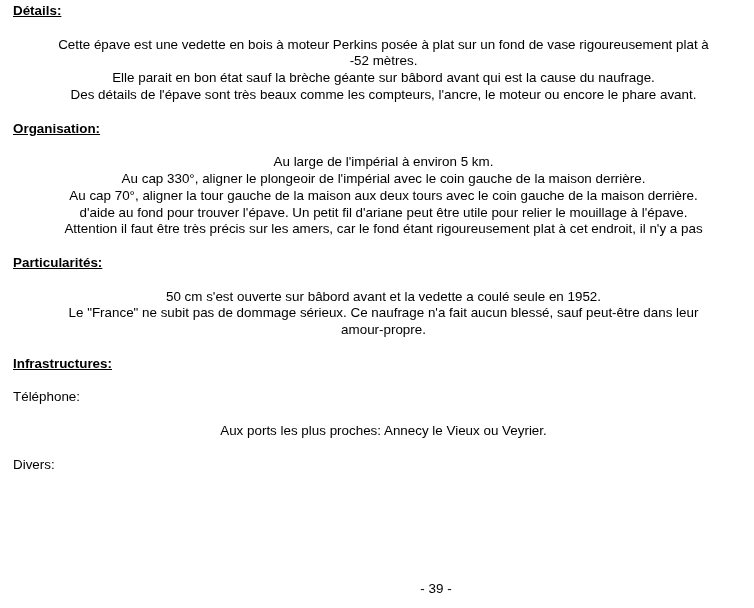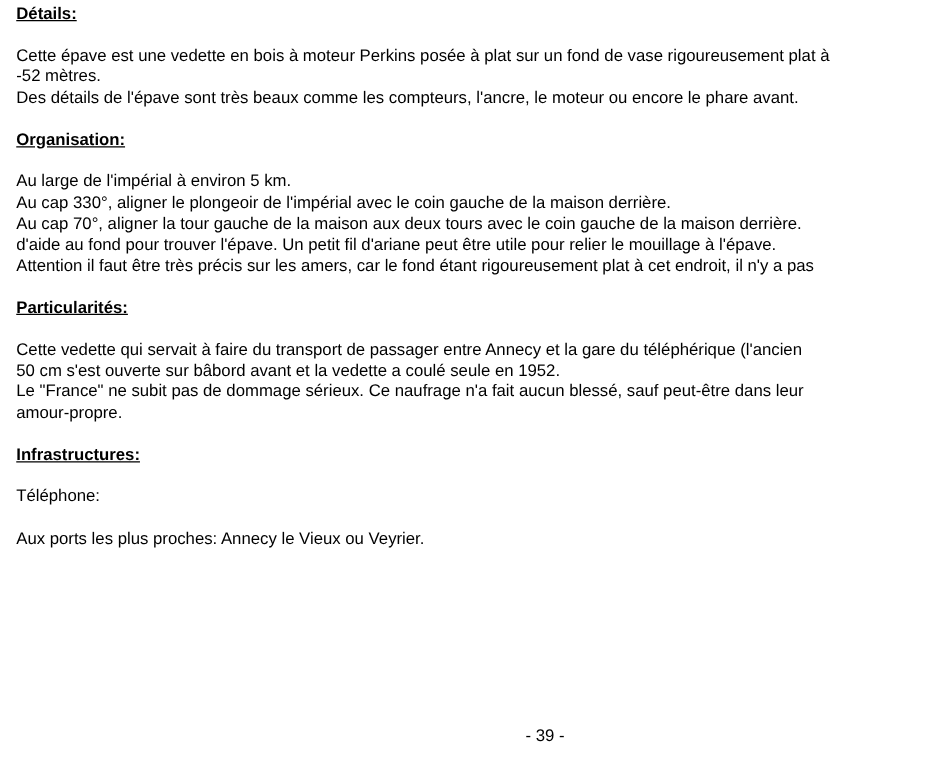--- a/index.html
+++ b/index.html
@@ -36,20 +36,21 @@
     font-size: 13.4px;
     font-weight: normal;
     white-space: pre;
   }
   .para {
     margin: 0 0 16.8px 0;
   }
   .line {
     white-space: pre;
     height: 16.8px;
+    text-align: center;
   }
   .footer {
     position: absolute;
     top: 581px;
     left: 0;
     width: 872px;       
     text-align: center;
     font-size: 13.4px;
     line-height: 16.8px;
   }
@@ -57,50 +58,51 @@
 </head>
 <body>
 
 <div class="page">
 
   <section>
     <h2 class="heading">Détails:</h2>
     <div class="para">
       <div class="line">Cette épave est une vedette en bois à moteur Perkins posée à plat sur un fond de vase rigoureusement plat à</div>
       <div class="line">-52 mètres.</div>
+      <div class="line">Elle parait en bon état sauf la brèche géante sur bâbord avant qui est la cause du naufrage.</div>
       <div class="line">Des détails de l'épave sont très beaux comme les compteurs, l'ancre, le moteur ou encore le phare avant.</div>
     </div>
   </section>
 
   <section>
     <h2 class="heading">Organisation:</h2>
     <div class="para">
       <div class="line">Au large de l'impérial à environ 5 km.</div>
       <div class="line">Au cap 330°, aligner le plongeoir de l'impérial avec le coin gauche de la maison derrière.</div>
       <div class="line">Au cap 70°, aligner la tour gauche de la maison aux deux tours avec le coin gauche de la maison derrière.</div>
       <div class="line">d'aide au fond pour trouver l'épave. Un petit fil d'ariane peut être utile pour relier le mouillage à l'épave.</div>
       <div class="line">Attention il faut être très précis sur les amers, car le fond étant rigoureusement plat à cet endroit, il n'y a pas</div>
     </div>
   </section>
 
   <section>
     <h2 class="heading">Particularités:</h2>
     <div class="para">
-      <div class="line">Cette vedette qui servait à faire du transport de passager entre Annecy et la gare du téléphérique (l'ancien</div>
       <div class="line">50 cm s'est ouverte sur bâbord avant et la vedette a coulé seule en 1952.</div>
       <div class="line">Le "France" ne subit pas de dommage sérieux. Ce naufrage n'a fait aucun blessé, sauf peut-être dans leur</div>
       <div class="line">amour-propre.</div>
     </div>
   </section>
 
   <section>
     <h2 class="heading">Infrastructures:</h2>
 
     <h3 class="subheading">Téléphone:</h3>
     <div class="para">
       <div class="line">Aux ports les plus proches: Annecy le Vieux ou Veyrier.</div>
     </div>
 
+    <h3 class="subheading">Divers:</h3>
   </section>
 
   <div class="footer">- 39 -</div>
 
 </div>
 
 </body></html>

